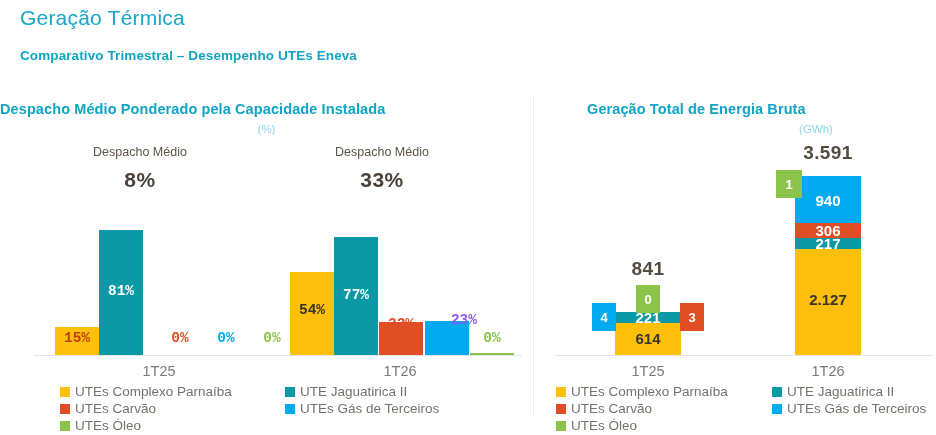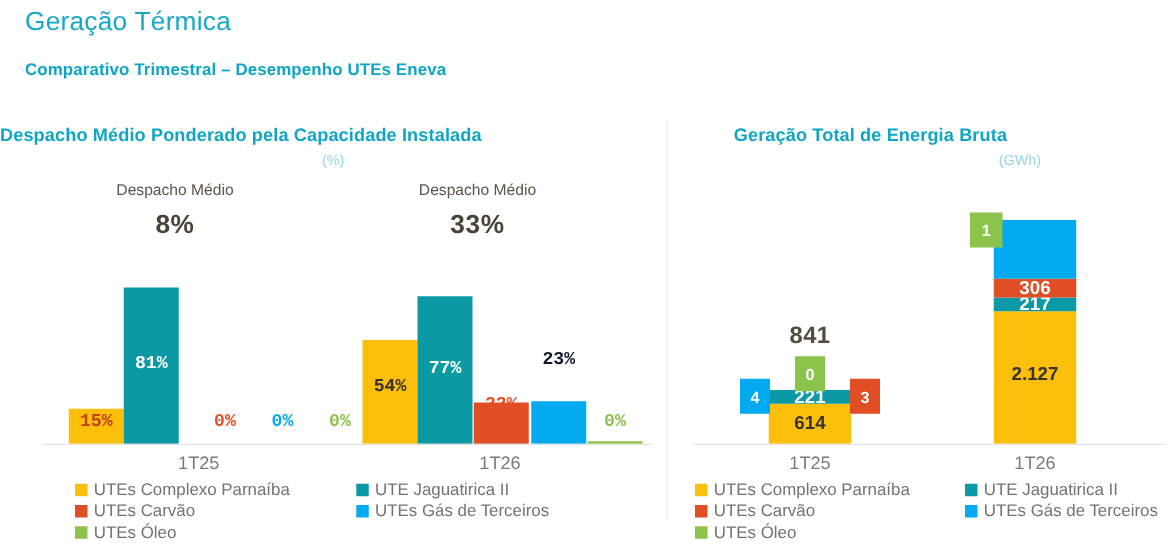--- a/index.html
+++ b/index.html
@@ -128,21 +128,21 @@
     <div class="bar" style="left:290px; top:272px; width:44px; height:83px; background:#FBBF0C;"></div>
     <div class="bar-label" style="left:282px; top:302px; color:#3A332B;">54%</div>
 
     <div class="bar" style="left:334px; top:237px; width:44px; height:118px; background:#0C99A6;"></div>
     <div class="bar-label" style="left:326px; top:287px; color:#FFFFFF;">77%</div>
 
     <div class="bar" style="left:379px; top:322px; width:44px; height:33px; background:#E04E26;"></div>
     <div class="bar-label" style="left:371px; top:316px; color:#E04E26;">22%</div>
 
     <div class="bar" style="left:425px; top:321px; width:44px; height:34px; background:#03AAF0;"></div>
-    <div class="bar-label" style="left:417px; top:280px; color:#0f172a;">23%</div>
+    <div class="bar-label" style="left:417px; top:312px; color:#8b5cf6;text-align:right;">23%</div>
 
     <div class="bar" style="left:470px; top:353px; width:44px; height:2px; background:#8CC34B;"></div>
     <div class="bar-label" style="left:462px; top:330px; color:#8CC34B;">0%</div>
 
     <div class="axis-line" style="left:34px; top:355px; width:488px;"></div>
     <div class="axis-label" style="left:99px; top:363px;">1T25</div>
     <div class="axis-label" style="left:340px; top:363px;">1T26</div>
 
     <div class="legend" style="left:60px; top:383px;">
       <div class="legend-col" style="left:0; top:0; width:220px;">
@@ -190,31 +190,33 @@
     </div>
 
     <div class="callout" style="left:49px; top:303px; width:24px; height:28px; background:#03AAF0;">
       <span>4</span>
     </div>
 
     <div class="callout" style="left:93px; top:285px; width:24px; height:28px; background:#8CC34B;">
       <span>0</span>
     </div>
 
+    <div class="total-label" style="left:215px; top:142px;">3.591</div>
 
     <div class="bar" style="left:252px; top:249px; width:66px; height:106px; background:#FBBF0C;"></div>
     <div class="stack-label" style="left:225px; top:291px; color:#3A332B;">2.127</div>
 
     <div class="bar" style="left:252px; top:238px; width:66px; height:11px; background:#0C99A6;"></div>
     <div class="stack-label" style="left:225px; top:235px; color:#FFFFFF;">217</div>
 
     <div class="bar" style="left:252px; top:223px; width:66px; height:15px; background:#E04E26;"></div>
     <div class="stack-label" style="left:225px; top:222px; color:#FFFFFF;">306</div>
 
     <div class="bar" style="left:252px; top:176px; width:66px; height:47px; background:#03AAF0;"></div>
+    <div class="stack-label" style="left:225px; top:192px; color:#FFFFFF;">940</div>
 
     <div class="callout" style="left:233px; top:170px; width:26px; height:28px; background:#8CC34B;">
       <span>1</span>
     </div>
 
     <div class="axis-line" style="left:12px; top:355px; width:378px;"></div>
     <div class="axis-label" style="left:45px; top:363px;">1T25</div>
     <div class="axis-label" style="left:225px; top:363px;">1T26</div>
 
     <div class="legend" style="left:13px; top:383px;">

